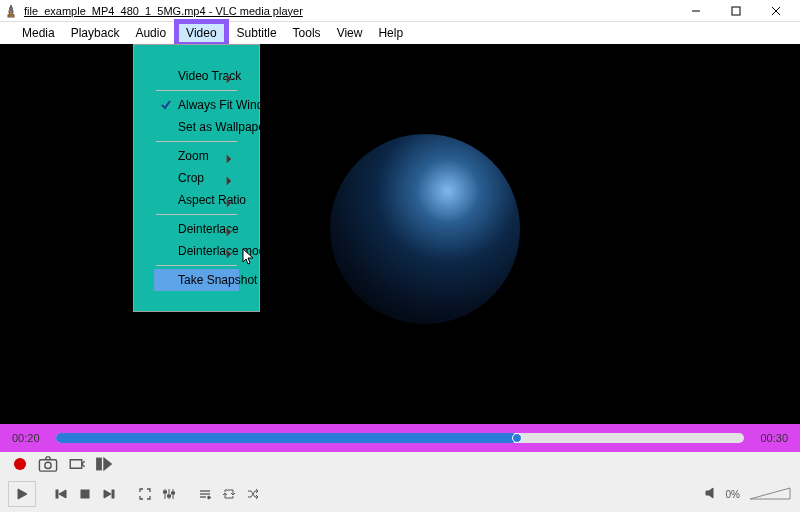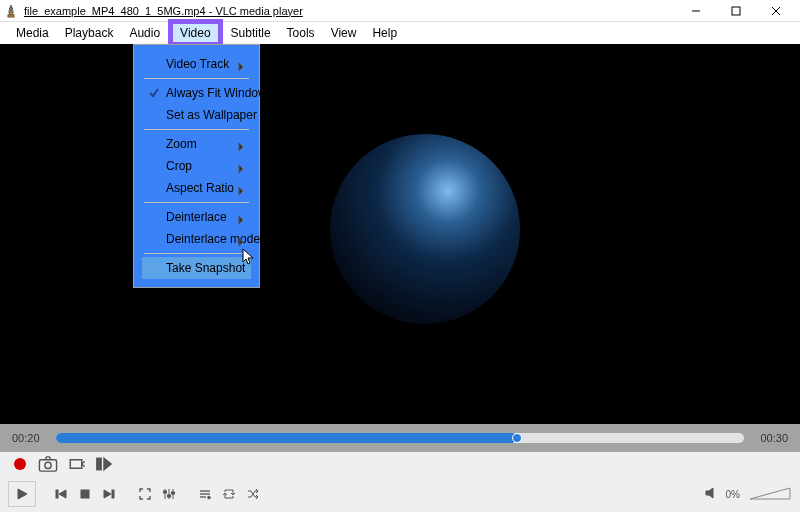--- a/index.html
+++ b/index.html
@@ -2,35 +2,35 @@
 <html><head>
 <meta charset="utf-8">
 <style>
   * { margin: 0; padding: 0; box-sizing: border-box; font-family: "Segoe UI", Tahoma, sans-serif; font-size: 12px; }
   body { width: 800px; height: 512px; background: #f0f0f0; overflow: hidden; position: relative; }
   .titlebar { height: 22px; display: flex; align-items: center; padding: 0 4px; background: #fff; border-bottom: 1px solid #ddd; }
   .titlebar .vlc-cone { width: 14px; height: 14px; margin-right: 6px; }
   .titlebar .title { flex: 1; font-size: 11px; color: #000; text-decoration: underline; }
   .titlebar .win-btn { width: 40px; height: 20px; display: flex; align-items: center; justify-content: center; }
   .titlebar .win-btn svg { width: 10px; height: 10px; }
-  .menubar { height: 22px; display: flex; align-items: center; background: #fff; padding: 0 8px; }
+  .menubar { height: 22px; display: flex; align-items: center; background: #fff; padding: 0 14px; }
   .menubar .menu-item { padding: 3px 8px; font-size: 12px; color: #000; }
   .menubar .menu-item.open { background: #cce8ff; border: 5px solid #8b5cf6; padding: 2px 7px; }
   .viewport { background: #000; height: 380px; position: relative; }
   .planet { position: absolute; left: 330px; top: 90px; width: 190px; height: 190px; border-radius: 50%;
     background: radial-gradient(circle at 62% 30%, #7fbbee 0%, #2a5e92 18%, #0c2747 40%, #050e1d 70%, #000 100%); }
-  .dropdown { position: absolute; left: 133px; top: 44px; width: 127px; background: #3b82f6; border: 1px solid #a0a0a0;
-    box-shadow: 2px 2px 4px rgba(0,0,0,.25); z-index: 10; padding: 8px; }
+  .dropdown { position: absolute; left: 133px; top: 44px; width: 127px; background: #14b8a6; border: 1px solid #a0a0a0;
+    box-shadow: 2px 2px 4px rgba(0,0,0,.25); z-index: 10; padding: 20px; }
   .dropdown .dd-item { height: 22px; display: flex; align-items: center; padding: 0 22px 0 24px; position: relative; font-size: 12px; color: #000; white-space: nowrap; }
   .dropdown .dd-item.hover { background: #5da3e8; color: #000; }
   .dropdown .dd-item .check { position: absolute; left: 6px; top: 50%; transform: translateY(-50%); width: 12px; height: 12px; color: #1e3f8a; }
   .dropdown .dd-item .sub { position: absolute; right: 6px; top: 50%; transform: translateY(-50%); width: 8px; height: 8px; }
   .dropdown .sep { height: 1px; background: #c0c0c0; margin: 3px 2px; }
   .cursor { position: absolute; left: 242px; top: 248px; z-index: 20; width: 14px; height: 18px; pointer-events: none; }
-  .timebar { height: 28px; background: #a3a3a3; display: flex; align-items: center; padding: 0 12px; gap: 10px; }
+  .timebar { height: 28px; background: #d946ef; display: flex; align-items: center; padding: 0 12px; gap: 10px; }
   .timebar .time { font-size: 11px; color: #333; width: 34px; }
   .timebar .progress { flex: 1; height: 10px; background: #e3e3e3; border-radius: 5px; position: relative; }
   .timebar .progress .fill { position: absolute; left: 0; top: 0; height: 100%; width: 67%; background: #2b7bd8; border-radius: 5px; }
   .timebar .progress .knob { position: absolute; left: 67%; top: 50%; transform: translate(-50%,-50%); width: 10px; height: 10px; background: #2b7bd8; border: 1px solid #fff; border-radius: 50%; }
   .secbar { height: 24px; background: #efefef; display: flex; align-items: center; padding: 0 10px; gap: 8px; }
   .secbar .sb-btn { width: 20px; height: 18px; display: flex; align-items: center; justify-content: center; }
   .secbar .rec { width: 12px; height: 12px; background: #d40000; border-radius: 50%; }
   .controls { height: 36px; background: #efefef; display: flex; align-items: center; padding: 0 8px; gap: 4px; }
   .controls .grp { display: flex; align-items: center; gap: 2px; margin-right: 10px; }
   .controls .ctl-btn { width: 22px; height: 22px; display: flex; align-items: center; justify-content: center; border: 1px solid transparent; }

